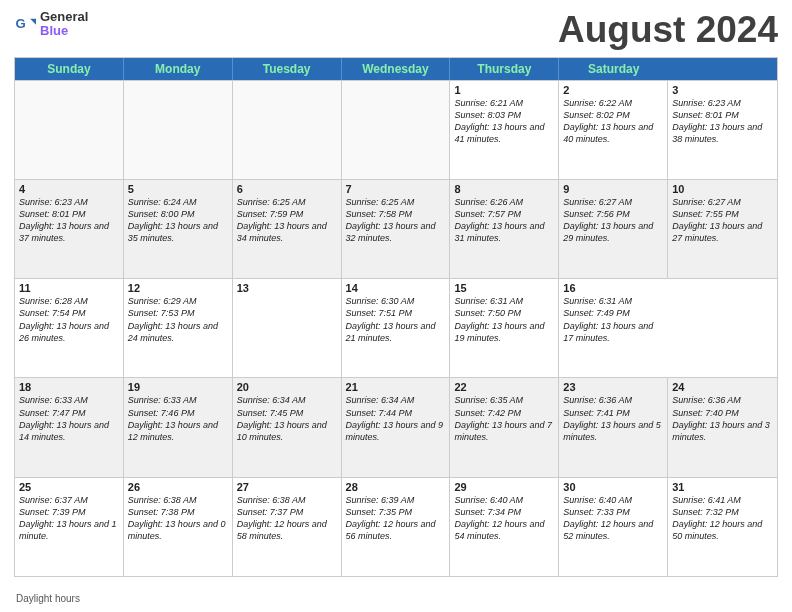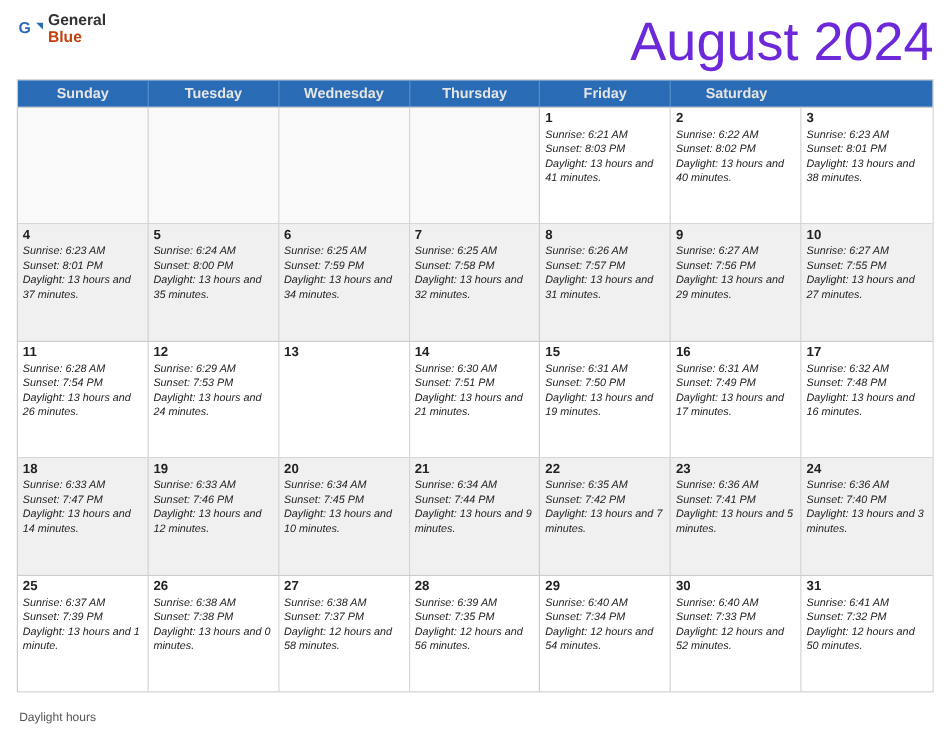--- a/index.html
+++ b/index.html
@@ -29,52 +29,52 @@
       gap: 2px;
     }
     .logo-text {
       display: flex;
       flex-direction: column;
       font-size: 13px;
       font-weight: bold;
       line-height: 1.1;
     }
     .logo-general { color: #333; }
-    .logo-blue { color: #c2410c; }
+    .logo-blue { color: #8b5cf6; }
     .logo-icon {
       width: 22px;
       height: 22px;
       margin-right: 2px;
     }
     .title-block {
       text-align: right;
     }
     .title-month {
-      font-size: 45px;
-      font-weight: normal;
-      color: #6d28d9;
+      font-size: 37px;
+      font-weight: bold;
+      color: #404040;
       line-height: 1.1;
     }
     .title-location {
       font-size: 15px;
       color: #444;
     }
     .calendar {
       flex: 1;
       display: flex;
       flex-direction: column;
       border: 1px solid #ccc;
     }
     .cal-header-row {
       display: grid;
       grid-template-columns: repeat(7, 1fr);
       background: #2a6bb5;
     }
     .cal-header-cell {
-      color: #e5e5e5;
+      color: #86efac;
       font-size: 12px;
       font-weight: bold;
       text-align: center;
       padding: 4px 2px;
       border-right: 1px solid #5590cc;
     }
     .cal-header-cell:last-child { border-right: none; }
     .cal-body {
       flex: 1;
       display: flex;
@@ -134,24 +134,24 @@
       </div>
     </div>
     <div class="title-block">
       <div class="title-month">August 2024</div>
     </div>
   </div>
 
   <div class="calendar">
     <div class="cal-header-row">
     <div class="cal-header-cell">Sunday</div>
+        <div class="cal-header-cell">Monday</div>
         <div class="cal-header-cell">Tuesday</div>
         <div class="cal-header-cell">Wednesday</div>
         <div class="cal-header-cell">Thursday</div>
-        <div class="cal-header-cell">Friday</div>
         <div class="cal-header-cell">Saturday</div>
       </div>
     <div class="cal-body">
     <div class="cal-row">
           <div class="cal-cell empty"></div>
           <div class="cal-cell empty"></div>
           <div class="cal-cell empty"></div>
           <div class="cal-cell empty"></div>
           <div class="cal-cell">
             <span class="day-num">1</span>
@@ -258,27 +258,20 @@
 Daylight: 13 hours
 and 19 minutes.</div>
           </div>
           <div class="cal-cell">
             <span class="day-num">16</span>
             <div class="day-info">Sunrise: 6:31 AM
 Sunset: 7:49 PM
 Daylight: 13 hours
 and 17 minutes.</div>
           </div>
-          <div class="cal-cell">
-            <span class="day-num">17</span>
-            <div class="day-info">Sunrise: 6:32 AM
-Sunset: 7:48 PM
-Daylight: 13 hours
-and 16 minutes.</div>
-          </div>
         </div>
         <div class="cal-row">
           <div class="cal-cell shaded">
             <span class="day-num">18</span>
             <div class="day-info">Sunrise: 6:33 AM
 Sunset: 7:47 PM
 Daylight: 13 hours
 and 14 minutes.</div>
           </div>
           <div class="cal-cell shaded">

